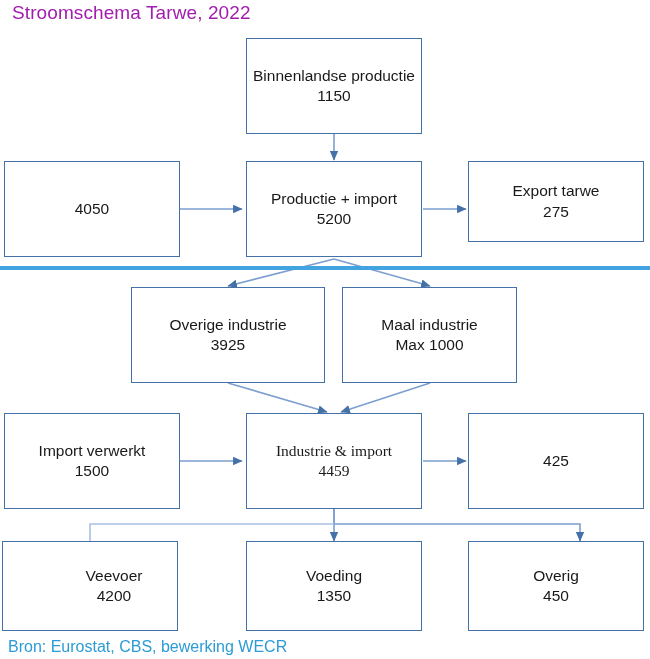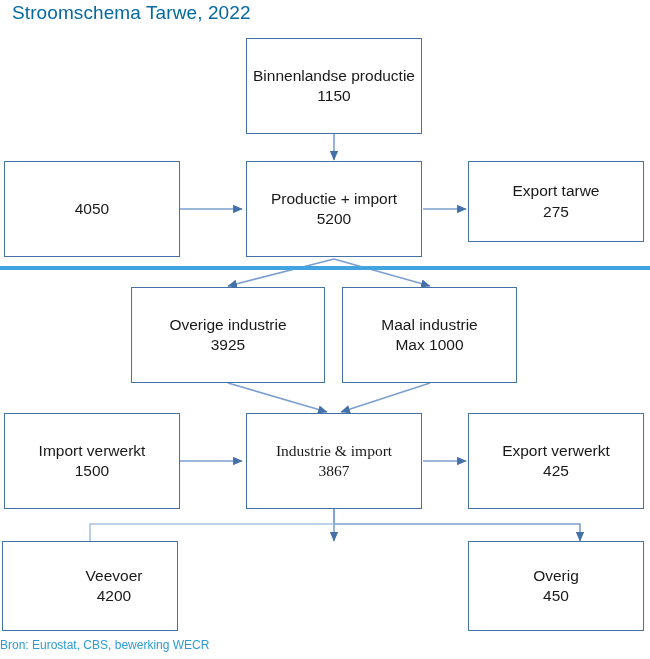--- a/index.html
+++ b/index.html
@@ -22,29 +22,29 @@
     left: 0;
     top: 0;
     width: 650px;
     height: 659px;
   }
   .chart-title {
     position: absolute;
     left: 12px;
     top: 2px;
     font-size: 19px;
-    color: #0369a1;
+    color: #a21caf;
     letter-spacing: 0.1px;
     white-space: nowrap;
   }
   .source-note {
     position: absolute;
-    left: 0;
+    left: 8px;
     top: 638px;
-    font-size: 12px;
+    font-size: 16px;
     color: #2C9BD6;
     white-space: nowrap;
   }
   .node {
     position: absolute;
     box-sizing: border-box;
     border: 1.6px solid #4472A8;
     background: #ffffff;
     display: flex;
     flex-direction: column;
@@ -142,33 +142,36 @@
     <span class="node-value">Max 1000</span>
   </div>
 
   <div class="node" style="left:4px; top:413px; width:176px; height:96px;">
     <span class="node-label">Import verwerkt</span>
     <span class="node-value">1500</span>
   </div>
 
   <div class="node" style="left:246px; top:413px; width:176px; height:96px;font-family:Liberation Serif, serif;">
     <span class="node-label">Industrie &amp; import</span>
-    <span class="node-value">3867</span>
+    <span class="node-value">4459</span>
   </div>
 
   <div class="node" style="left:468px; top:413px; width:176px; height:96px;">
-    <span class="node-label">Export verwerkt</span>
     <span class="node-value">425</span>
   </div>
 
   <div class="node" style="left:2px; top:541px; width:176px; height:90px;padding-left:48px;">
     <span class="node-label">Veevoer</span>
     <span class="node-value">4200</span>
   </div>
 
+  <div class="node" style="left:246px; top:541px; width:176px; height:90px;">
+    <span class="node-label">Voeding</span>
+    <span class="node-value">1350</span>
+  </div>
 
   <div class="node" style="left:468px; top:541px; width:176px; height:90px;">
     <span class="node-label">Overig</span>
     <span class="node-value">450</span>
   </div>
 
   <div class="source-note">Bron: Eurostat, CBS, bewerking WECR</div>
 
 </div>
 

